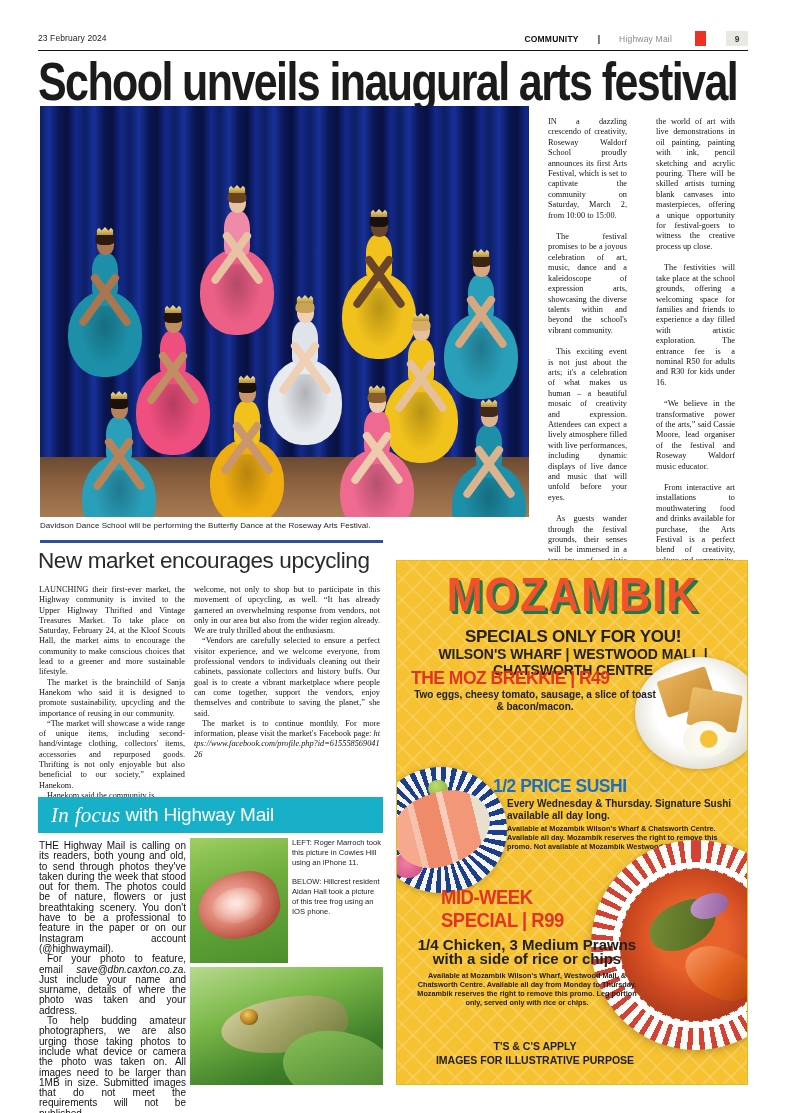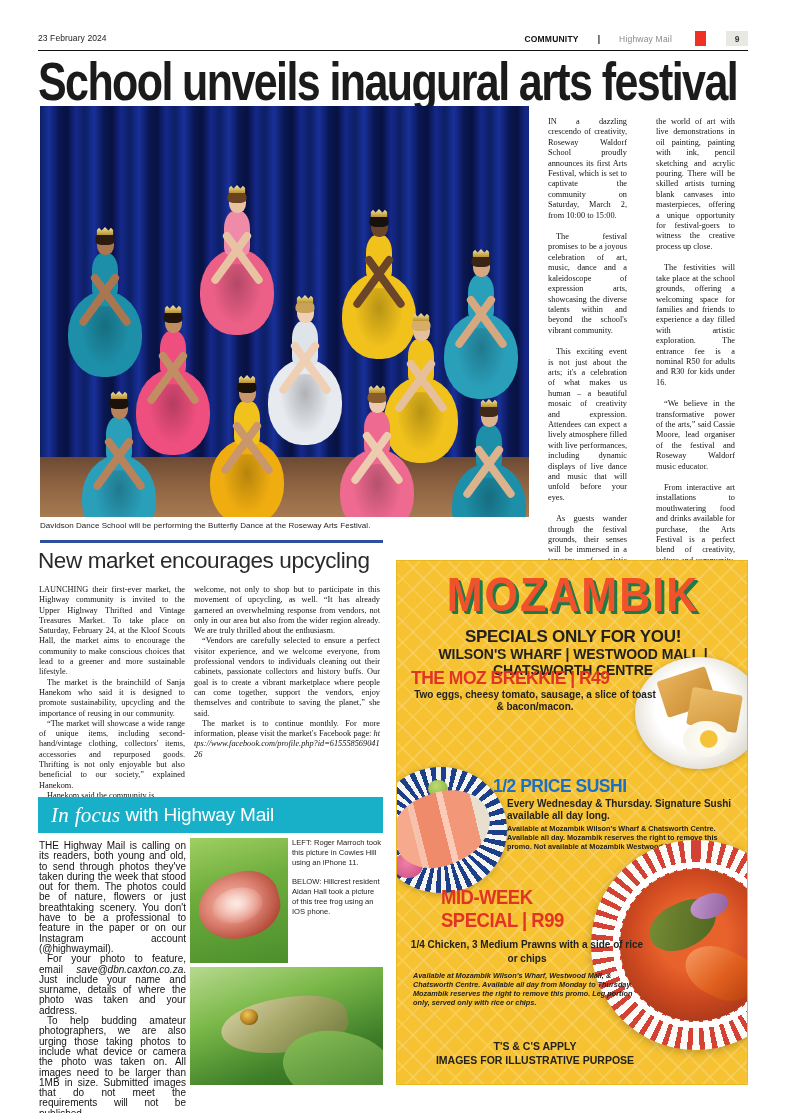--- a/index.html
+++ b/index.html
@@ -298,22 +298,22 @@
   .brekkie-fine { left: 14px; top: 154px; width: 248px; text-align: center; }
 
   
   .sec-sushi { left: 96px; top: 214px; font-size: 17.5px; color: #1b6fc4; }
   .sushi-desc { left: 110px; top: 237px; width: 228px; text-align: left; }
   .sushi-fine { left: 110px; top: 263px; width: 230px; text-align: left; }
 
   
   .sec-midweek1 { left: 44px; top: 325px; font-size: 18.5px; color: #e23424; }
   .sec-midweek2 { left: 44px; top: 348px; font-size: 18.5px; color: #e23424; }
-  .midweek-desc { left: 10px; top: 377px; width: 240px; text-align: center; font-size: 10px; line-height: 14px; }
-  .midweek-fine { left: 16px; top: 410px; width: 228px; text-align: left; font-style: italic; }
+  .midweek-desc { left: 10px; top: 377px; width: 240px; text-align: center; font-size: 15px; line-height: 14px; }
+  .midweek-fine { left: 16px; top: 410px; width: 228px; text-align: center; }
 
   .ad-tc {
     position: absolute; left: 8px; top: 478px; width: 260px; text-align: center;
     font-family: "Liberation Sans", sans-serif;
     font-weight: bold; font-size: 10.5px; line-height: 14px; color: #23211e;
   }
 
   
   .food-toast {
     position: absolute; right: -16px; top: 96px; width: 128px; height: 112px;

